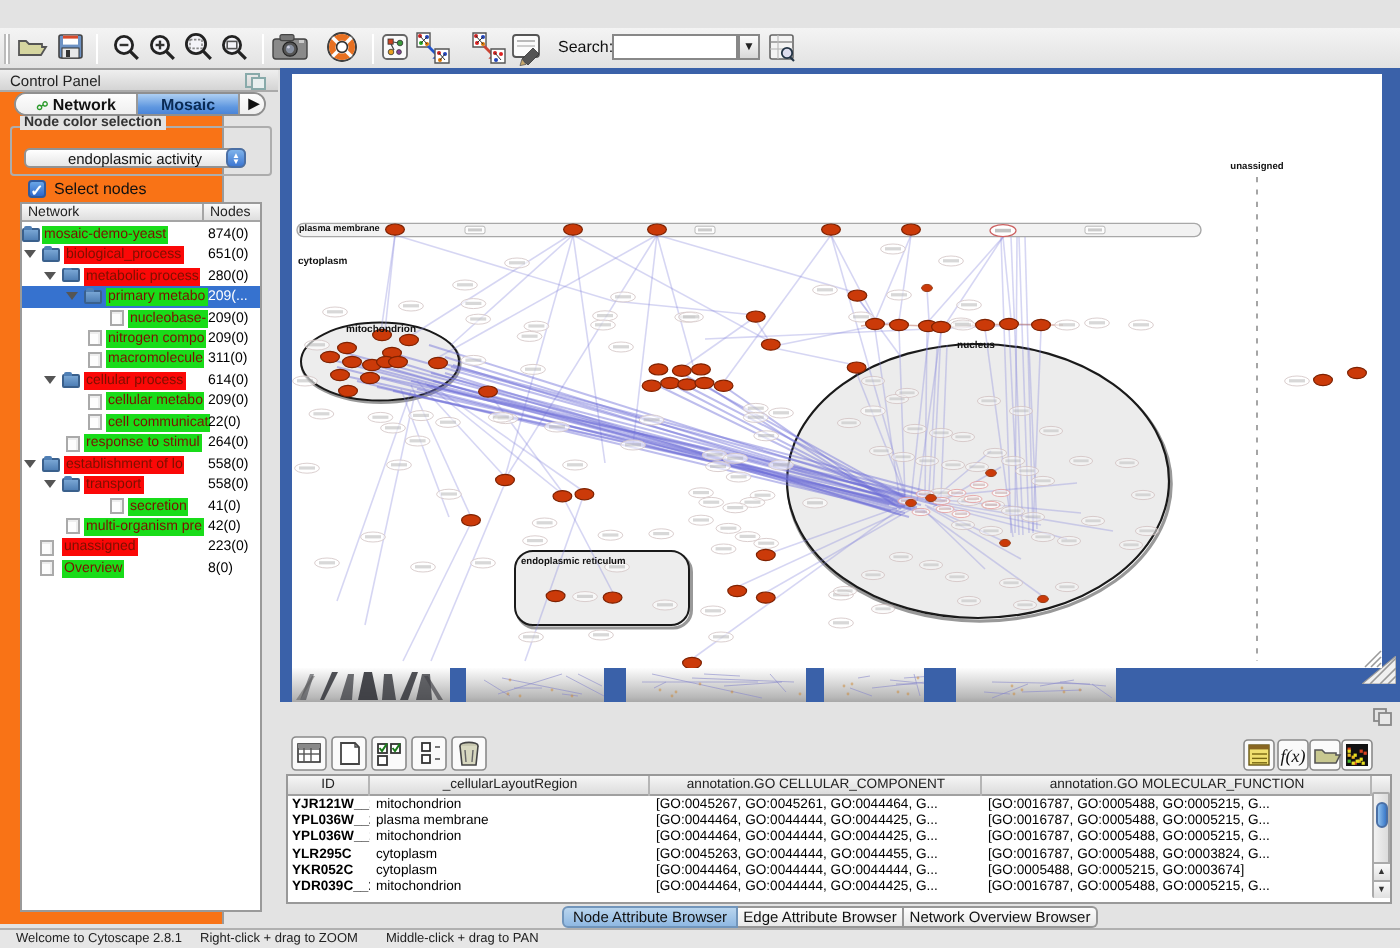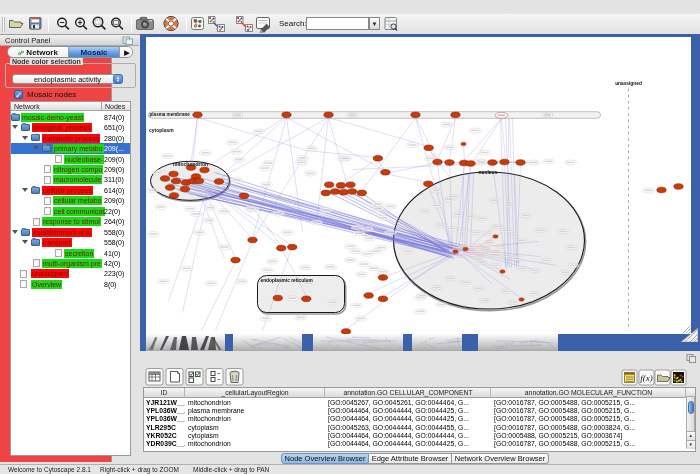--- a/index.html
+++ b/index.html
@@ -18,21 +18,21 @@
 
 #toolbar { left:0; top:14px; width:700px; height:21px;
   background:linear-gradient(#f4f4f4,#e2e2e2);
   border-bottom:1px solid #9e9e9e; }
 .tsep { position:absolute; top:3px; height:15px; width:1px; background:#c0c0c0; border-right:1px solid #fff; }
 #searchlbl { position:absolute; left:279px; top:5px; font-size:8px; color:#111; }
 #searchbox { position:absolute; left:306px; top:3px; width:63px; height:13px; background:#fff; border:1px solid #888; }
 #searchdrop { position:absolute; left:369px; top:3px; width:11px; height:13px; background:linear-gradient(#fdfdfd,#d8d8d8); border:1px solid #888; font-size:6px; text-align:center; line-height:12px; color:#222; }
 
 
-#leftpanel { left:0; top:35px; width:112px; height:427px; background:#ef4444; border-right:1px solid #9a9a9a; }
+#leftpanel { left:0; top:35px; width:112px; height:427px; background:#f97316; border-right:1px solid #9a9a9a; }
 #cphead { position:absolute; left:0; top:0; width:139px; height:11px;
   background:linear-gradient(#efefef,#d4d4d4); border-bottom:1px solid #aaa;
   font-size:7.5px; color:#222; padding-left:5px; line-height:11px; }
 #tabs { position:absolute; left:7px; top:11px; width:126px; height:12px;
   background:#fbfbfb; border:1px solid #8f8f8f; border-radius:6px; overflow:hidden; }
 .tabseg { position:absolute; top:0; height:12px; font-size:8px; font-weight:bold; color:#111; text-align:center; line-height:11px; }
 #groupbox { position:absolute; left:5px; top:28px; width:131px; height:25px;
   border:1px solid #adadad; border-radius:2px; }
 #grouplbl { position:absolute; left:10px; top:22.5px; background:#e3e3e3; padding:0 2px;
   font-size:7px; font-weight:bold; color:#333; }
@@ -194,21 +194,21 @@
       <div class="tabseg" style="left:111px;width:15px;background:linear-gradient(#fdfdfd,#ececec);border-left:1px solid #999;font-size:7px;">▶</div>
     </div>
     <div id="groupbox"></div>
     <div id="grouplbl">Node color selection</div>
     <div id="combo">endoplasmic activity</div>
     <div id="combostep">
         <div style="position:absolute;left:0;right:0;top:0.5px;text-align:center;font-size:4px;color:#fff;line-height:4px;">▲</div>
         <div style="position:absolute;left:0;right:0;bottom:0.5px;text-align:center;font-size:4px;color:#fff;line-height:4px;">▼</div>
       </div>
     <div id="checkbox">✓</div>
-    <div id="checklbl">Mosaic nodes</div>
+    <div id="checklbl">Select nodes</div>
     <div id="tree">
       <div id="treehead">
         <span style="position:absolute;left:3px;top:1px;">Network</span>
         <span style="position:absolute;left:94px;top:1px;">Nodes</span>
         <div style="position:absolute;left:90px;top:0;width:1px;height:9px;background:#a5a5a5;"></div>
       </div>
       <div class="trow" style="top:10.0px;">
           <div class="fold" style="left:0px;"></div>
           <div class="tlab" style="left:10px;background:#19dc19;color:#7c1000;max-width:91px;">mosaic-demo-yeast</div>
           <div class="tnum" style="color:#000;">874(0)</div>
@@ -967,21 +967,21 @@
           <div class="dcell" style="left:184px;width:162px;">[GO:0044464, GO:0044444, GO:0044425, G...</div>
           <div class="dcell" style="left:350px;width:190px;">[GO:0016787, GO:0005488, GO:0005215, G...</div>
         </div>
       <div style="position:absolute;left:542px;top:8px;width:9px;height:53px;background:linear-gradient(90deg,#f2f2f2,#dcdcdc);border:1px solid #aaa;border-radius:1px;">
 <div style="position:absolute;left:0.5px;top:3.5px;width:6.5px;height:13px;background:linear-gradient(90deg,#8ec0ee,#3a78c8);border-radius:3.5px;border:0.5px solid #4a6fa5;"></div>
 <div style="position:absolute;left:0;top:34px;width:7.5px;height:8.5px;background:linear-gradient(#fafafa,#e0e0e0);border-top:1px solid #aaa;font-size:4.5px;text-align:center;line-height:8.5px;color:#333;">▲</div>
 <div style="position:absolute;left:0;top:43px;width:7.5px;height:8.5px;background:linear-gradient(#fafafa,#e0e0e0);border-top:1px solid #aaa;font-size:4.5px;text-align:center;line-height:8.5px;color:#333;">▼</div>
 </div>
     </div>
     <div id="btabs">
-      <div class="btab" style="left:141px;width:88px;background:linear-gradient(#b9d5ee,#8fb8e2);border-color:#7195bb;border-radius:3px 0 0 3px;">Node Overview Browser</div>
+      <div class="btab" style="left:141px;width:88px;background:linear-gradient(#b9d5ee,#8fb8e2);border-color:#7195bb;border-radius:3px 0 0 3px;">Node Attribute Browser</div>
       <div class="btab" style="left:229px;width:83px;border-left:none;">Edge Attribute Browser</div>
       <div class="btab" style="left:312px;width:97px;border-left:none;border-radius:0 3px 3px 0;">Network Overview Browser</div>
     </div>
   </div>
 
   <div class="abs" id="statusbar">
     <span style="left:8px;">Welcome to Cytoscape 2.8.1</span>
     <span style="left:100px;">Right-click + drag to ZOOM</span>
     <span style="left:193px;">Middle-click + drag to PAN</span>
   </div>

